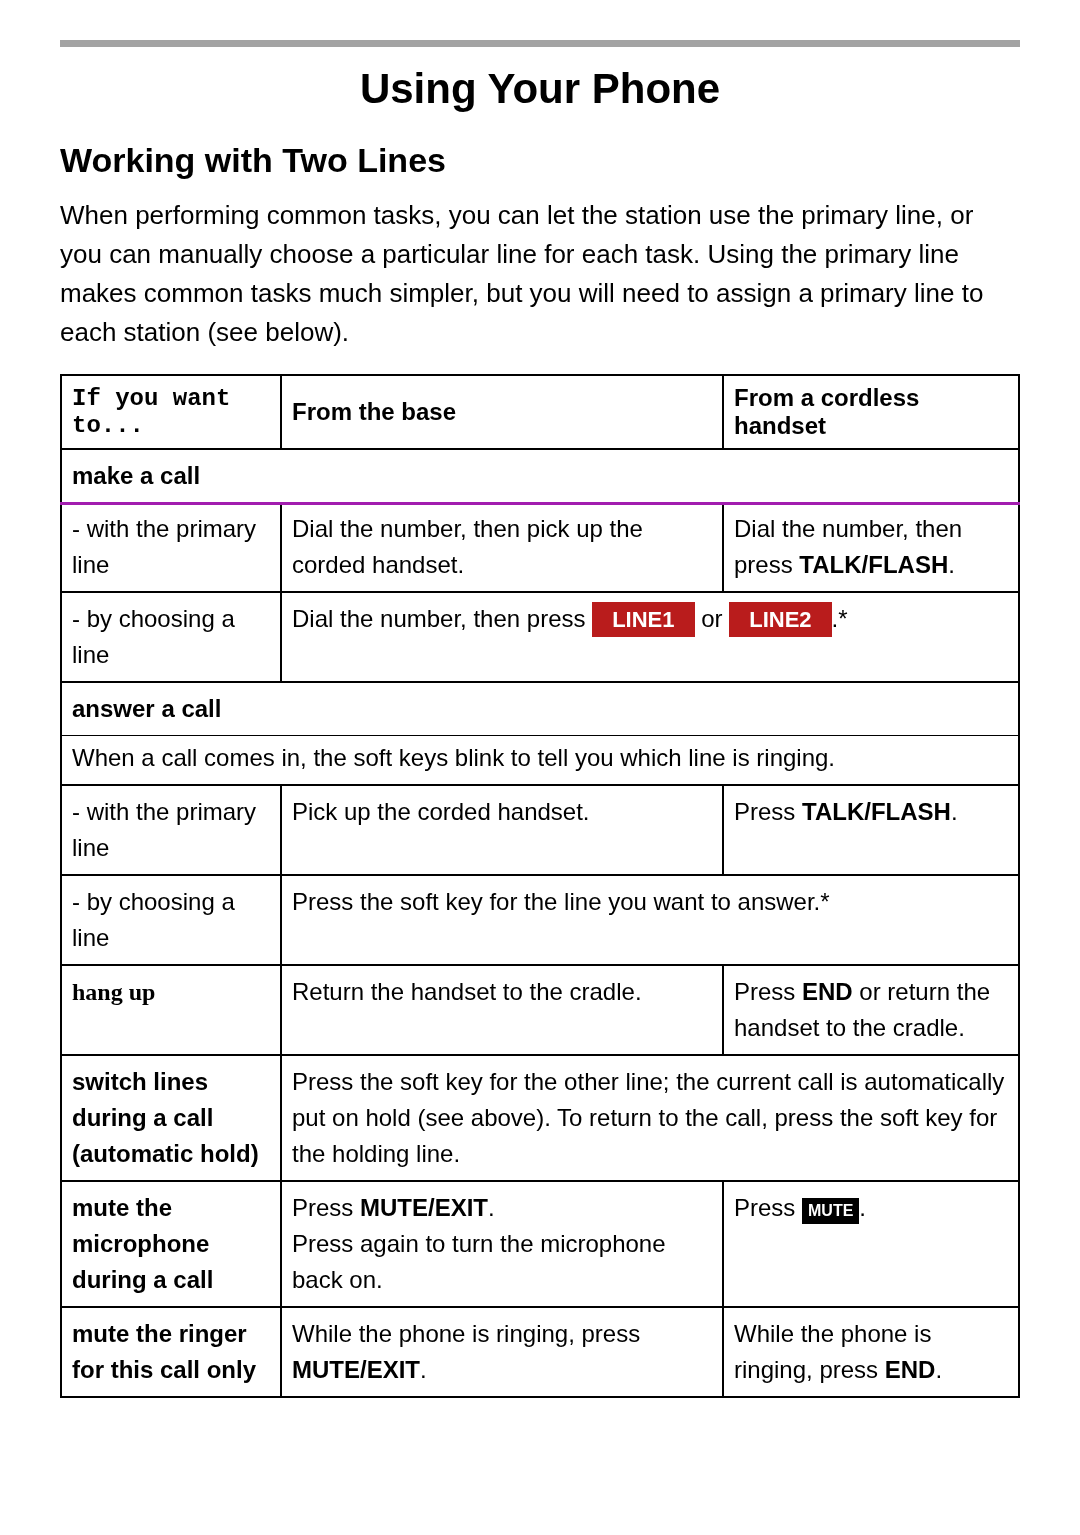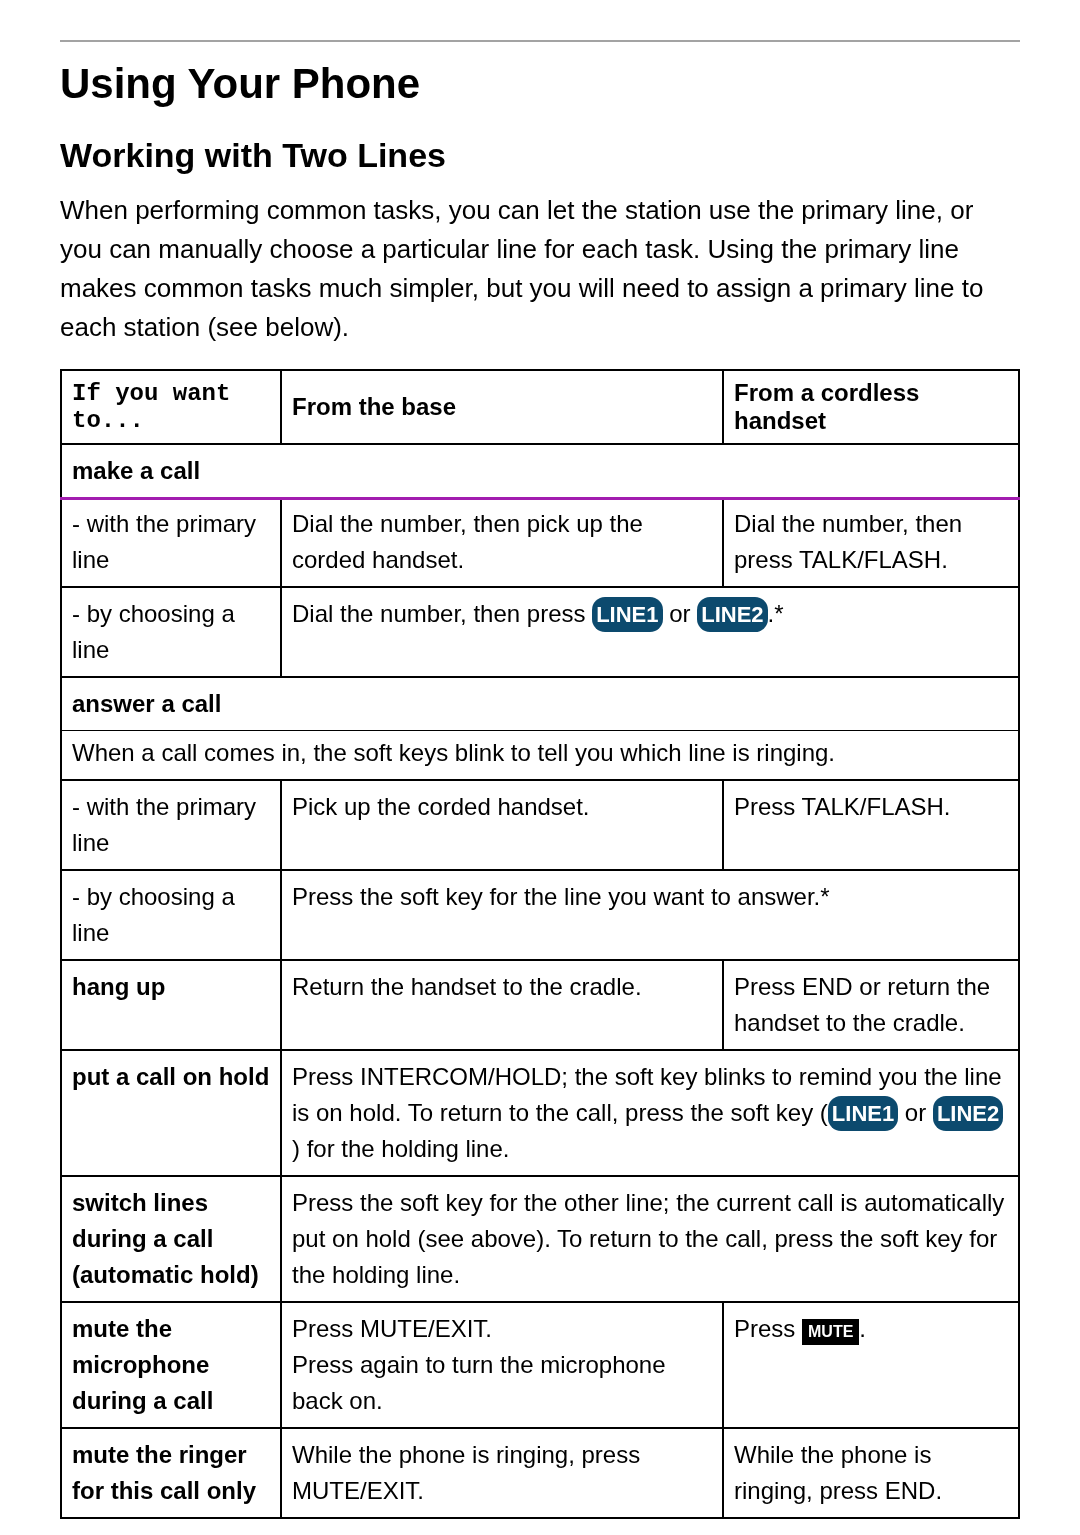--- a/index.html
+++ b/index.html
@@ -12,23 +12,24 @@
       width: 1080px;
       min-height: 1535px;
       background: #ffffff;
       font-family: Arial, sans-serif;
       font-size: 26px;
       color: #000000;
       padding: 40px 60px 40px 60px;
     }
 
     .page-title {
+      text-align: center;
       font-size: 42px;
       font-weight: bold;
-      border-top: 2px solid #a3a3a3;
+      border-top: 7px solid #a3a3a3;
       padding-top: 18px;
       margin-bottom: 28px;
     }
 
     .section-heading {
       font-size: 34px;
       font-weight: bold;
       margin-bottom: 16px;
     }
 
@@ -55,38 +56,37 @@
 
     table td {
       border: 2px solid #000;
       padding: 8px 10px;
       vertical-align: top;
       line-height: 1.5;
     }
 
     .kbd-box {
       display: inline-block;
-      background: #0c4a6e;
+      background: #b91c1c;
       color: #fff;
       font-weight: bold;
-      padding: 1px 4px;
+      padding: 1px 20px;
       font-size: 22px;
-      border-radius: 13px;
     }
 
     .mute-box {
       display: inline-block;
       background: #000;
       color: #fff;
       font-weight: bold;
       padding: 1px 6px;
       font-size: 16px;
     }
 
-    .bold { font-weight: normal; }
+    .bold { font-weight: bold; }
 
     .col1 { width: 220px; font-family: Liberation Mono, monospace; }
     .col2 { width: auto; }
     .col3 { width: 296px; }
   </style>
 </head>
 <body>
 
 <div class="page-title">Using Your Phone</div>
 
@@ -132,29 +132,25 @@
       <td>Pick up the corded handset.</td>
       <td>Press <span class="bold">TALK/FLASH</span>.</td>
     </tr>
 
     <tr>
       <td>- by choosing a line</td>
       <td colspan="2">Press the soft key for the line you want to answer.*</td>
     </tr>
 
     <tr>
-      <td style="font-weight:bold;">hang up</td>
+      <td style="font-weight:bold;font-family:Liberation Serif, serif;">hang up</td>
       <td>Return the handset to the cradle.</td>
       <td>Press <span class="bold">END</span> or return the handset to the cradle.</td>
     </tr>
 
-    <tr>
-      <td style="font-weight:bold;">put a call on hold</td>
-      <td colspan="2">Press <span class="bold">INTERCOM/HOLD</span>; the soft key blinks to remind you the line is on hold. To return to the call, press the soft key (<span class="kbd-box">LINE1</span> or <span class="kbd-box">LINE2</span>) for the holding line.</td>
-    </tr>
 
     <tr>
       <td style="font-weight:bold;">switch lines during a call (automatic hold)</td>
       <td colspan="2">Press the soft key for the other line; the current call is automatically put on hold (see above). To return to the call, press the soft key for the holding line.</td>
     </tr>
 
     <tr>
       <td style="font-weight:bold;">mute the microphone during a call</td>
       <td>Press <span class="bold">MUTE/EXIT</span>.<br>Press again to turn the microphone back on.</td>
       <td>Press <span class="mute-box">MUTE</span>.</td>

